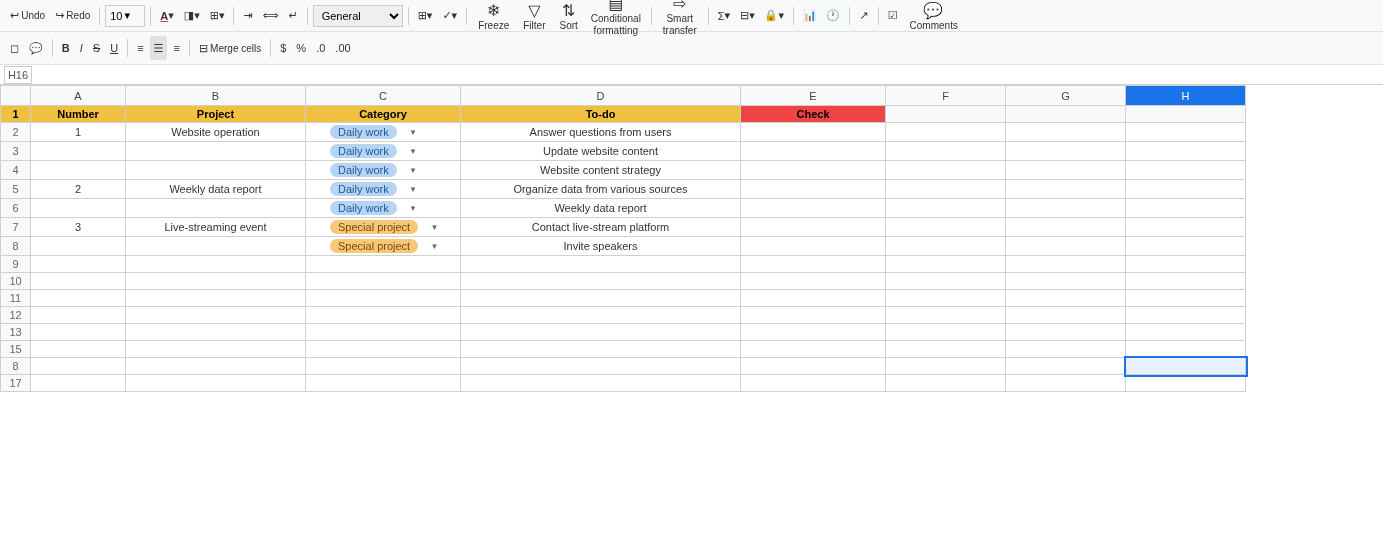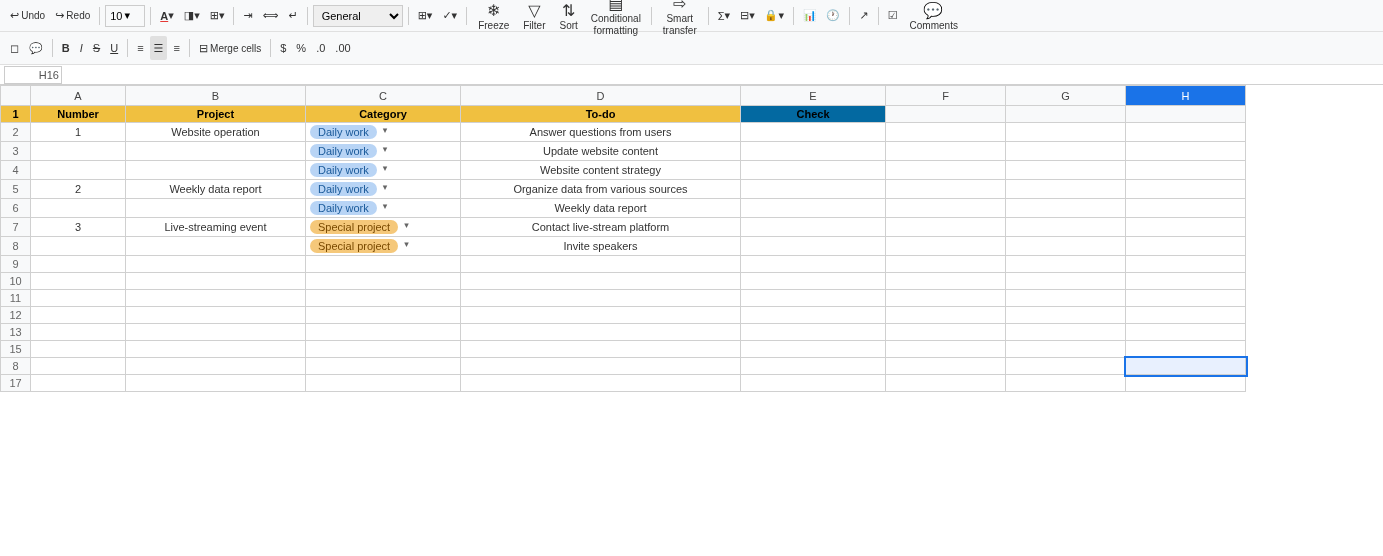--- a/index.html
+++ b/index.html
@@ -88,21 +88,23 @@
       background: #f5c87a;
       color: #7a4a00;
     }
     .dropdown-arrow {
       color: #666;
       font-size: 9px;
       margin-left: 2px;
     }
     .category-cell {
       display: flex;
-      gap: 4px;
+      align-items: center;
+      gap: 12px;
+      margin-left: 20px;
     }
 
     
     .selected-cell {
       background: #e8f0fe !important;
       outline: 2px solid #1a73e8;
     }
     .corner-cell {
       background: #f8f9fa;
       width: 30px;
@@ -122,21 +124,21 @@
     .bar-row1 {
       display: flex; align-items: center;
       padding: 2px 6px; height: 32px; gap: 2px;
       border-bottom: 1px solid #e0e0e0;
     }
     .bar-row2 {
       display: flex; align-items: center;
       padding: 2px 6px; height: 32px; gap: 2px;
     }
     .cell-name-box {
-      width: 58px; border: 1px solid #ccc; text-align: right;
+      width: 28px; border: 1px solid #ccc; text-align: center;
       font-size: 11px; padding: 2px; color: #555;
     }
     .formula-row {
       display: flex; align-items: center;
       border-bottom: 1px solid #d0d0d0; height: 20px; background: #fff;
       padding: 0 4px;
     }
   </style>
 </head>
 <body>
@@ -368,21 +370,21 @@
       </tr>
     </thead>
     <tbody>
 
       <tr class="header-row">
         <td class="row-header">1</td>
         <td style="text-align:center;background:#f0c040;font-weight:bold;">Number</td>
         <td style="text-align:center;background:#f0c040;font-weight:bold;">Project</td>
         <td style="text-align:center;background:#f0c040;font-weight:bold;">Category</td>
         <td style="text-align:center;background:#f0c040;font-weight:bold;">To-do</td>
-        <td style="text-align:center;background:#0369a1;font-weight:bold;margin-left:40px;">Check</td>
+        <td style="text-align:center;background:#ef4444;font-weight:bold;margin-left:40px;">Check</td>
         <td style="background:#f8f9fa;"></td>
         <td style="background:#f8f9fa;"></td>
         <td style="background:#f8f9fa;"></td>
       </tr>
 
       <tr>
         <td class="row-header">2</td>
         <td class="data-cell">1</td>
         <td class="data-cell">Website operation</td>
         <td>

